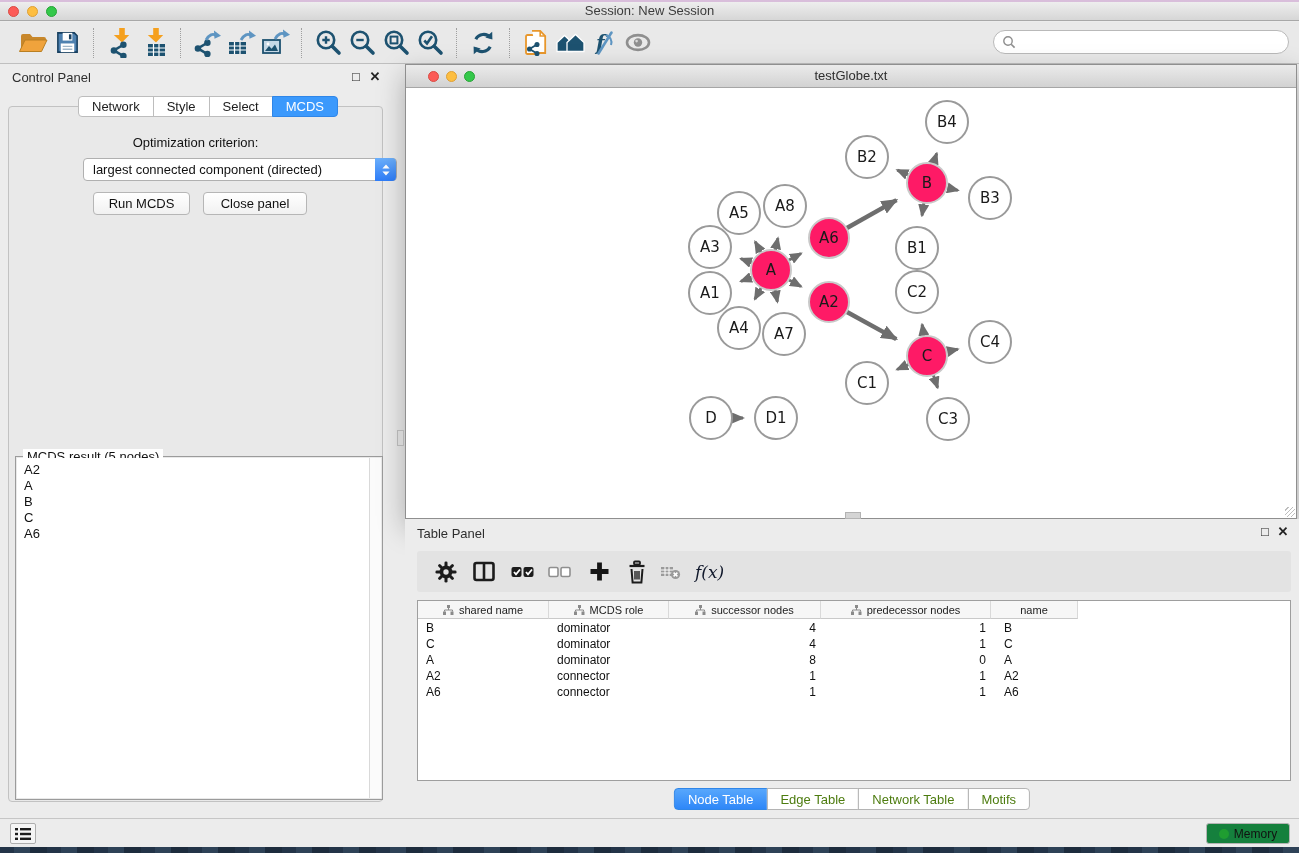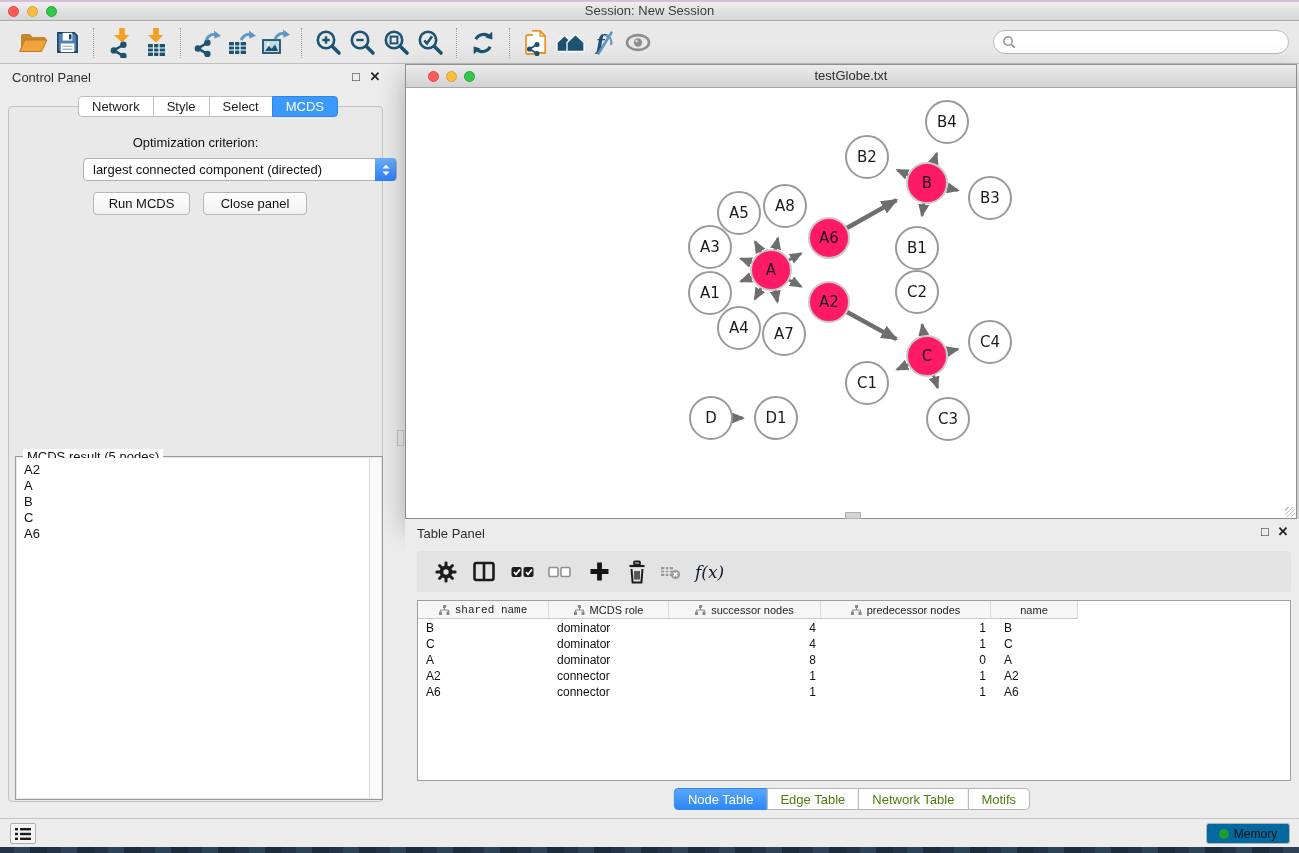--- a/index.html
+++ b/index.html
@@ -92,21 +92,21 @@
   .t-tab { height:22px; line-height:21px; padding:0 13px; font-size:13px; color:#4d7c0f; background:#fff;
     border:1px solid #b4b4b4; margin-left:-1px; }
   .t-tab:first-child { border-radius:4px 0 0 4px; margin-left:0; }
   .t-tab:last-child { border-radius:0 4px 4px 0; }
   .t-tab.active { background:linear-gradient(#58a7fc,#2e87f8); border-color:#2f86e8; color:#fff; }
 
   
   #status-bar { position:absolute; left:0; top:818px; width:1299px; height:29px; background:#ececec; border-top:1px solid #c6c6c6; }
   #list-btn { position:absolute; left:10px; top:4px; width:26px; height:21px; background:#f5f5f5;
     border:1px solid #aeaeae; border-radius:2px; display:flex; align-items:center; justify-content:center; }
-  #memory-btn { position:absolute; right:9px; top:4px; width:84px; height:21px; background:#0369a1;
+  #memory-btn { position:absolute; right:9px; top:4px; width:84px; height:21px; background:#15803d;
     border:1px solid #b4b4b4; border-radius:3px; display:flex; align-items:center; justify-content:center; gap:5px; font-size:12px; color:#111; }
   #memory-dot { width:10px; height:10px; border-radius:50%; background:#1f9d31; }
   #bottom-strip { position:absolute; left:0; top:847px; width:1299px; height:6px;
     background:repeating-linear-gradient(90deg,#233448 0 14px,#2e4257 14px 30px,#1d2c3d 30px 47px); }
 
   svg { display:block; }
   #graph-svg text { font-family:"DejaVu Sans","Liberation Sans",sans-serif; }
 </style>
 </head>
 <body>
@@ -549,21 +549,21 @@
               <path d="M13.6 9.6 l3.8 3.8 M17.4 9.6 l-3.8 3.8" stroke="#fff" stroke-width="1.5"></path>
             </svg>
           </span>
         </div>
         <div class="tp-btn" style="margin-left: 14px;">
           <span id="fx-label">f(x)</span>
         </div>
       </div>
     <div id="node-table">
       <div id="nt-header">
-          <div class="nt-hcell" style="width: 131px; font-family: Liberation Mono, monospace;">
+          <div class="nt-hcell" style="width: 131px;">
             <span>
               <svg width="11" height="10" viewBox="0 0 11 10">
                 <g fill="#8a8a8a">
                   <rect x="4" y="0" width="3" height="3"></rect>
                   <rect x="0" y="6.5" width="3" height="3.5"></rect>
                   <rect x="7.5" y="6.5" width="3" height="3.5"></rect>
                 </g>
                 <path d="M5.5 3 v2 M1.5 6.5 V5 h8 v1.5" stroke="#8a8a8a" fill="none" stroke-width="1"></path>
               </svg>
             </span>

